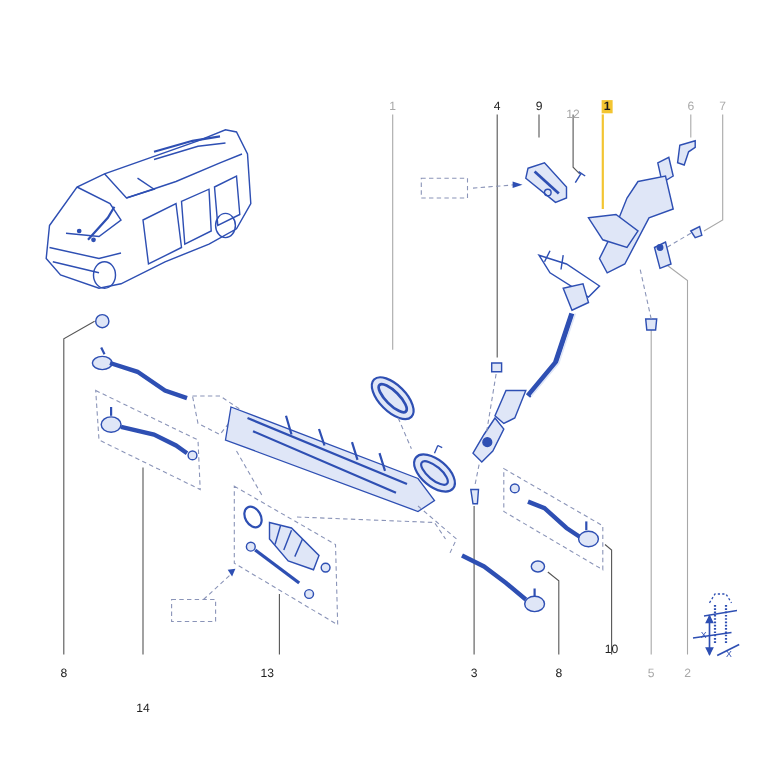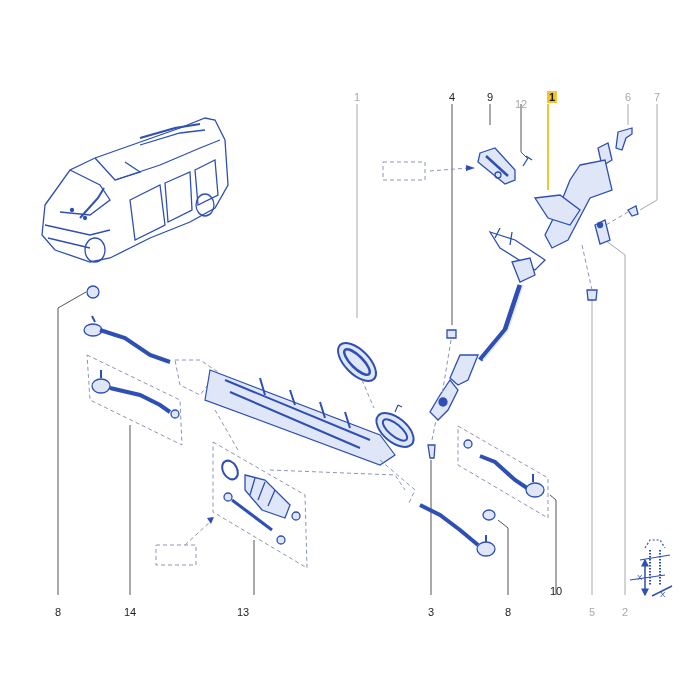--- a/index.html
+++ b/index.html
@@ -203,20 +203,20 @@
   <div class="callout grey" style="left:357px; top:91px;">1</div>
   <div class="callout dark" style="left:452px; top:91px;">4</div>
   <div class="callout dark" style="left:490px; top:91px;">9</div>
   <div class="callout grey" style="left:521px; top:98px;">12</div>
   <div class="callout active" style="left:552px; top:91px;">1</div>
   <div class="callout grey" style="left:628px; top:91px;">6</div>
   <div class="callout grey" style="left:657px; top:91px;">7</div>
 
   
   <div class="callout dark" style="left:58px; top:606px;">8</div>
-  <div class="callout dark" style="left:130px; top:606px;">14</div>
+  <div class="callout dark" style="left:130px; top:638px;">14</div>
   <div class="callout dark" style="left:243px; top:606px;">13</div>
   <div class="callout dark" style="left:431px; top:606px;">3</div>
   <div class="callout dark" style="left:508px; top:606px;">8</div>
   <div class="callout dark" style="left:556px; top:585px;">10</div>
   <div class="callout grey" style="left:592px; top:606px;">5</div>
   <div class="callout grey" style="left:625px; top:606px;">2</div>
 </div>
 
 </body></html>

